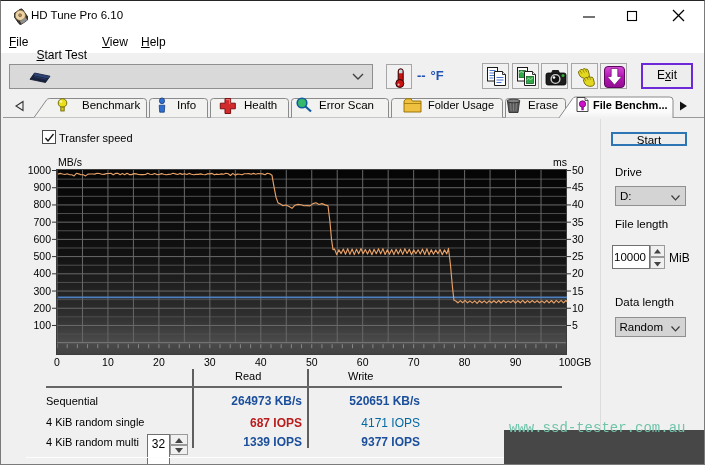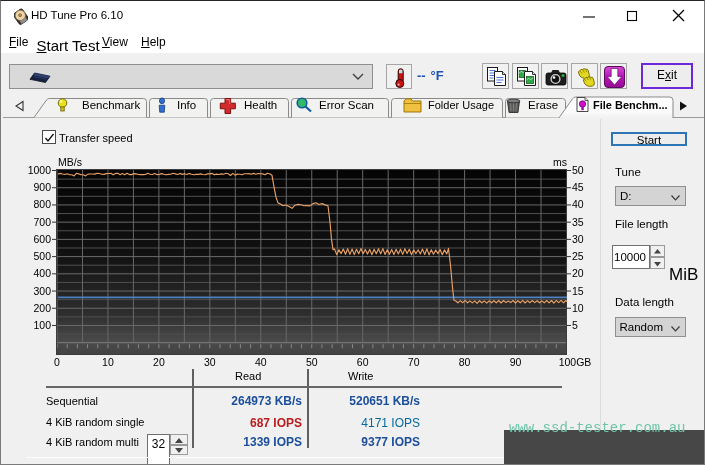--- a/index.html
+++ b/index.html
@@ -18,21 +18,21 @@
 <div class="ab" style="left:30px;top:8px;font-size:11.5px;color:#000">HD Tune Pro 6.10</div>
 <svg class="ab" style="left:578px;top:5px" width="112" height="20" viewBox="0 0 112 20">
  <line x1="4" y1="11" x2="16" y2="11" stroke="#000" stroke-width="1.1"></line>
  <rect x="48.5" y="5.5" width="9" height="9" fill="none" stroke="#000" stroke-width="1.1"></rect>
  <line x1="94" y1="4" x2="105" y2="15" stroke="#000" stroke-width="1.2"></line>
  <line x1="105" y1="4" x2="94" y2="15" stroke="#000" stroke-width="1.2"></line>
 </svg>
 
 <div class="ab" style="left:0;top:30px;width:703px;height:22px;background:#fff"></div>
 <div class="ab" style="left:8px;top:34px;font-size:12px"><span class="u">F</span>ile</div>
-<div class="ab" style="left:35.5px;top:36px;font-size:15px"><span class="u">S</span>tart Test</div>
+<div class="ab" style="left:35.5px;top:47px;font-size:12px"><span class="u">S</span>tart Test</div>
 <div class="ab" style="left:101px;top:34px;font-size:12px"><span class="u">V</span>iew</div>
 <div class="ab" style="left:140px;top:34px;font-size:12px"><span class="u">H</span>elp</div>
 
 <div class="ab" style="left:8px;top:63px;width:364px;height:25px;background:#d9d9d9;border:1px solid #8f8f8f">
   <svg class="ab" style="left:19px;top:7px" width="24" height="12" viewBox="0 0 24 12">
     <polygon points="5.5,1 21,4.2 16.5,10.5 1,7.3" fill="#17223f" stroke="#0a1226" stroke-width="0.8"></polygon>
     <polygon points="5.5,1 21,4.2 19.5,6.3 4,3.1" fill="#2c4070"></polygon>
     <path d="M6 3.1 l12.5 2.6 M5 4.6 l12.5 2.6" stroke="#3a5288" stroke-width="0.5"></path>
   </svg>
   <svg class="ab" style="right:8px;top:8px" width="12" height="8" viewBox="0 0 12 8">
@@ -373,41 +373,41 @@
 <div class="ab" style="left:150px;top:393px;width:151px;text-align:right;font-size:12px;font-weight:bold;color:#1b4e9b">264973 KB/s</div>
 <div class="ab" style="left:150px;top:415px;width:151px;text-align:right;font-size:12px;font-weight:bold;color:#b91c1c">687 IOPS</div>
 <div class="ab" style="left:150px;top:434px;width:151px;text-align:right;font-size:12px;font-weight:bold;color:#1b4e9b">1339 IOPS</div>
 <div class="ab" style="left:268px;top:393px;width:151px;text-align:right;font-size:12px;font-weight:bold;color:#1b4e9b">520651 KB/s</div>
 <div class="ab" style="left:268px;top:415px;width:151px;text-align:right;font-size:12px;font-weight:normal;color:#0369a1">4171 IOPS</div>
 <div class="ab" style="left:268px;top:434px;width:151px;text-align:right;font-size:12px;font-weight:bold;color:#1b4e9b">9377 IOPS</div>
 <div class="ab" style="left:25px;top:456px;width:478px;height:1px;background:#c8c8c8;border-bottom:1px solid #fdfdfd"></div>
 
 <div class="ab" style="left:599px;top:118px;width:1px;height:338px;background:#dcdcdc"></div>
 <div class="ab" style="left:610px;top:130.5px;width:76px;height:14px;background:#ededed;border:2px solid #2e75b6;font-size:11.5px;text-align:center;line-height:13.5px">Start</div>
-<div class="ab" style="left:614px;top:165px;font-size:11.5px">Tune</div>
+<div class="ab" style="left:614px;top:165px;font-size:11.5px">Drive</div>
 <div class="ab" style="left:614px;top:185px;width:71px;height:20px;background:#d4d4d4;border:1px solid #8f8f8f;font-size:11.5px;line-height:18px;padding-left:4px">D:
  <svg class="ab" style="right:5.5px;top:8px" width="9" height="5.5" viewBox="0 0 9 5.5">
       <polyline points="0.5,0.5 4.5,4.8 8.5,0.5" fill="none" stroke="#3a3a3a" stroke-width="1.2"></polyline>
     </svg>
 </div>
 <div class="ab" style="left:614px;top:217px;font-size:11.5px">File length</div>
 <div class="ab" style="left:611px;top:244px;width:38px;height:24px;background:#fff;border:1px solid #707070;font-size:11.5px;text-align:right;line-height:22px;padding-right:3px">10000</div>
 <div class="ab" style="left:649px;top:244px;width:15px;height:24px">
  <div class="ab" style="left:0;top:0;width:15px;height:12px;background:#f0f0f0;border:1px solid #9a9a9a">
   <svg class="ab" style="left:3px;top:3px" width="7" height="4.5" viewBox="0 0 8 5">
         <path d="M4 0 L8 5 H0 z" fill="#444"></path>
       </svg>
  </div>
  <div class="ab" style="left:0;top:12px;width:15px;height:12px;background:#f0f0f0;border:1px solid #9a9a9a">
   <svg class="ab" style="left:3px;top:4px" width="7" height="4.5" viewBox="0 0 8 5">
         <path d="M4 5 L8 0 H0 z" fill="#444"></path>
       </svg>
  </div>
 </div>
-<div class="ab" style="left:668px;top:264px;font-size:17px">MiB</div>
+<div class="ab" style="left:668px;top:250px;font-size:12px">MiB</div>
 <div class="ab" style="left:614px;top:295px;font-size:11.5px">Data length</div>
 <div class="ab" style="left:614px;top:316px;width:71px;height:20px;background:#d4d4d4;border:1px solid #8f8f8f;font-size:11.5px;line-height:18px;padding-left:3.5px">Random
  <svg class="ab" style="right:5.5px;top:8px" width="9" height="5.5" viewBox="0 0 9 5.5">
       <polyline points="0.5,0.5 4.5,4.8 8.5,0.5" fill="none" stroke="#3a3a3a" stroke-width="1.2"></polyline>
     </svg>
 </div>
 
 <div class="ab" style="left:503px;top:429px;width:202px;height:36px;background:#474747"></div>
 <div class="ab" style="left:508px;top:419px;font-family:'Liberation Mono',monospace;font-size:14px;font-weight:normal;color:#70c4aa">www.ssd-tester.com.au</div>
 

